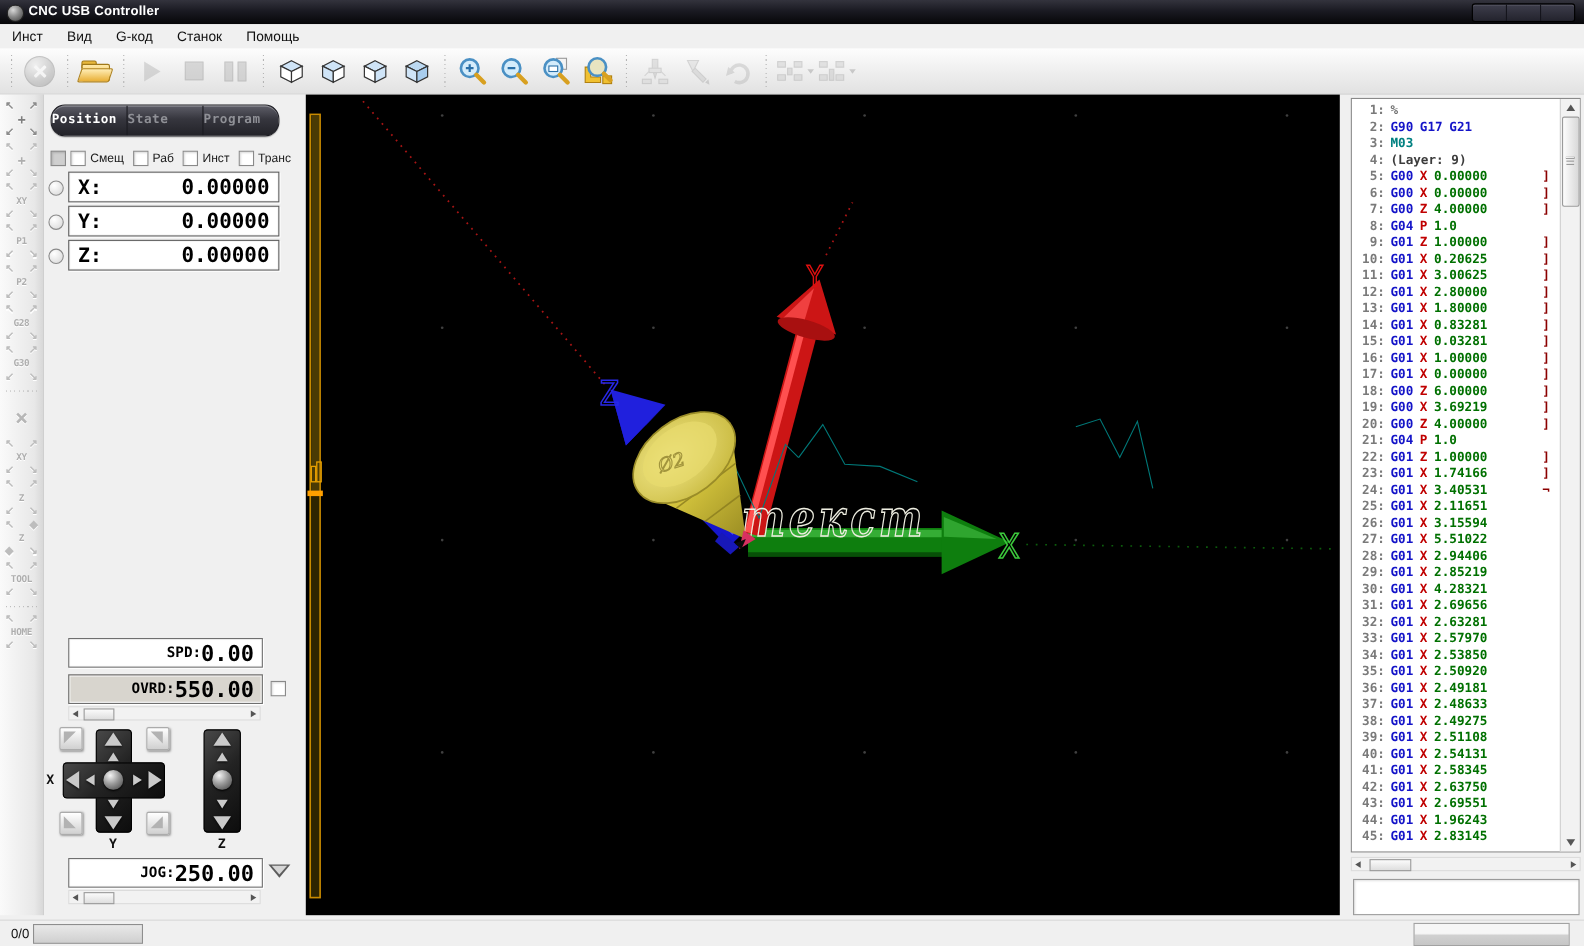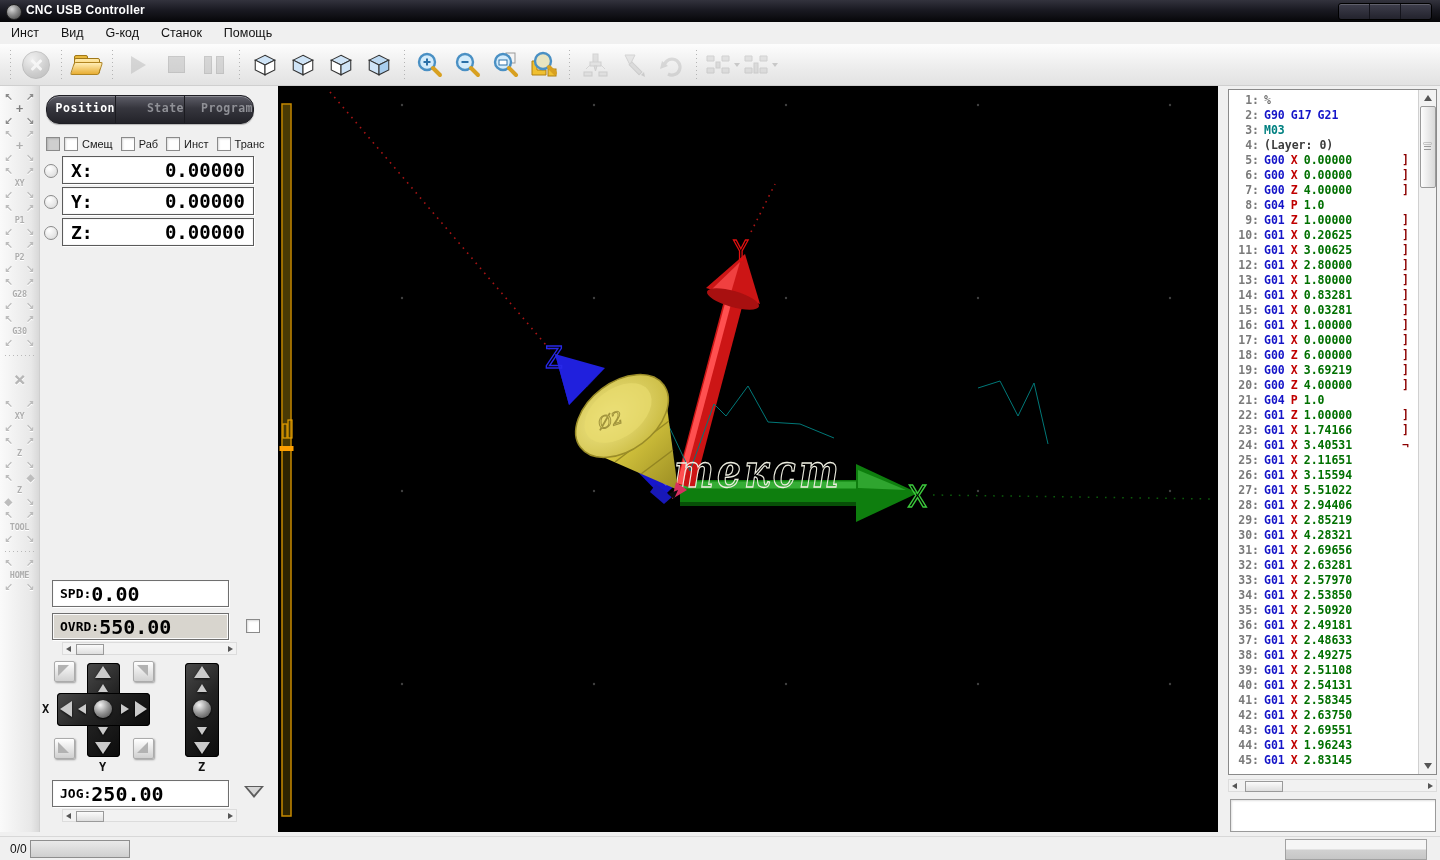--- a/index.html
+++ b/index.html
@@ -51,38 +51,38 @@
   .sitem.dark .c{color:#8c8c8c}.sitem.dark .lb{color:#7e7e7e;font-size:12px}
   .sitem.light .lb{font-size:12px}
   .sitem.cross .lb{font-size:20px;color:#b6b6b6}
   .ssep{width:30px;height:10px;margin:0 auto;
     background:repeating-linear-gradient(90deg,#b8b8b8 0 1px,transparent 1px 4px);background-size:100% 1px;background-repeat:no-repeat;background-position:center}
   
   #panel{left:40px;top:86px;width:238px;height:746px;background:#f0f0f0}
   #tabs{left:6px;top:9px;width:206px;height:27px;border-radius:13px;border:1px solid #1e1e24;
     background:linear-gradient(#5e5e68,#36363e 45%,#232329);display:flex;overflow:hidden;
     box-shadow:inset 0 1px 0 rgba(255,255,255,.28),0 1px 1px rgba(0,0,0,.25)}
-  .tab{flex:1;text-align:right;line-height:25px;font-family:"DejaVu Sans Mono",monospace;
+  .tab{flex:1;text-align:left;line-height:25px;font-family:"DejaVu Sans Mono",monospace;
     font-size:11.5px;font-weight:bold;color:#8f9096;letter-spacing:.5px;border-right:1px solid #1b1b20;cursor:default}
   .tab:last-child{border-right:none}
   .tab.active{color:#ffffff}
   #cbrow{left:6px;top:50px;width:228px;height:16px;display:flex;align-items:center;font-size:11px;color:#1a1a1a}
   .cb{width:12px;height:12px;border:1px solid #8a8a8a;background:#fff;margin-right:4px;flex:none;box-shadow:inset 1px 1px 2px rgba(0,0,0,.15)}
   .cb.shaded{background:#cfcfcf}
   .cblbl{margin-right:8px;white-space:nowrap}
   .axrow{left:0;top:0;width:232px;height:28px}
   .radio{position:absolute;left:4px;top:8px;width:12px;height:12px;border-radius:50%;border:1px solid #8a8a8a;
     background:radial-gradient(circle at 35% 30%,#fff,#d6d6d6)}
   .axbox{position:absolute;left:22px;top:0;width:190px;height:26px;background:#fff;border:1px solid #5a5a5a;
     box-shadow:1px 1px 0 #fff,inset 0 0 0 1px #f6f6f6;display:flex;align-items:center;justify-content:space-between;
     font-family:"DejaVu Sans Mono",monospace;font-weight:bold}
   .axlbl{font-size:18px;padding-left:8px}
   .axval{font-size:19px;padding-right:8px}
-  .vbox{position:absolute;left:12px;width:175px;height:25px;background:#fff;border:1px solid #6f6f6f;
-    box-shadow:1px 1px 0 #fff,inset 0 0 0 1px #fafafa;display:flex;align-items:center;justify-content:flex-start;
+  .vbox{position:absolute;left:22px;width:175px;height:25px;background:#fff;border:1px solid #6f6f6f;
+    box-shadow:1px 1px 0 #fff,inset 0 0 0 1px #fafafa;display:flex;align-items:center;justify-content:flex-end;
     font-family:"DejaVu Sans Mono",monospace;font-weight:bold}
   .vbox .l{font-size:13px;padding-left:7px}
   .vbox .v{font-size:20px;padding-right:7px}
   .vbox.gray{background:#d8d5ce}
   .hscroll{position:absolute;height:13px;background:#f2f2f2;border:1px solid #dcdcdc;box-sizing:border-box}
   .hscroll .la,.hscroll .ra{position:absolute;top:3px;width:0;height:0;border-top:3.5px solid transparent;border-bottom:3.5px solid transparent}
   .hscroll .la{left:3px;border-right:5px solid #555}
   .hscroll .ra{right:3px;border-left:5px solid #555}
   .hscroll .th{position:absolute;left:13px;top:1px;width:26px;height:9px;background:linear-gradient(#fbfbfb,#dedede);border:1px solid #9a9a9a}
   
@@ -586,21 +586,21 @@
     <text x="455" y="174" font-family="DejaVu Sans Mono, monospace" font-size="26" fill="none" stroke="#E01010" stroke-width="1.3">Y</text>
     <text x="266" y="282" font-family="DejaVu Sans Mono, monospace" font-size="31" fill="none" stroke="#2828E8" stroke-width="1.4">Z</text>
   </svg>
 </div>
 
 <div id="gpanel" class="abs">
   <div id="gcode-list">
       <div class="gl"><span class="ln">1:</span><span class="tk tk-p">%</span></div>
       <div class="gl"><span class="ln">2:</span><span class="tk tk-g">G90</span><span class="tk tk-g">G17</span><span class="tk tk-g">G21</span></div>
       <div class="gl"><span class="ln">3:</span><span class="tk tk-m">M03</span></div>
-      <div class="gl"><span class="ln">4:</span><span class="tk tk-c">(Layer: 0)</span></div>
+      <div class="gl"><span class="ln">4:</span><span class="tk tk-c">(Layer: 9)</span></div>
       <div class="gl"><span class="ln">5:</span><span class="tk tk-g">G00</span><span class="tk tk-a">X</span><span class="tk tk-v">0.00000</span><span class="br">]</span></div>
       <div class="gl"><span class="ln">6:</span><span class="tk tk-g">G00</span><span class="tk tk-a">X</span><span class="tk tk-v">0.00000</span><span class="br">]</span></div>
       <div class="gl"><span class="ln">7:</span><span class="tk tk-g">G00</span><span class="tk tk-a">Z</span><span class="tk tk-v">4.00000</span><span class="br">]</span></div>
       <div class="gl"><span class="ln">8:</span><span class="tk tk-g">G04</span><span class="tk tk-a">P</span><span class="tk tk-v">1.0</span></div>
       <div class="gl"><span class="ln">9:</span><span class="tk tk-g">G01</span><span class="tk tk-a">Z</span><span class="tk tk-v">1.00000</span><span class="br">]</span></div>
       <div class="gl"><span class="ln">10:</span><span class="tk tk-g">G01</span><span class="tk tk-a">X</span><span class="tk tk-v">0.20625</span><span class="br">]</span></div>
       <div class="gl"><span class="ln">11:</span><span class="tk tk-g">G01</span><span class="tk tk-a">X</span><span class="tk tk-v">3.00625</span><span class="br">]</span></div>
       <div class="gl"><span class="ln">12:</span><span class="tk tk-g">G01</span><span class="tk tk-a">X</span><span class="tk tk-v">2.80000</span><span class="br">]</span></div>
       <div class="gl"><span class="ln">13:</span><span class="tk tk-g">G01</span><span class="tk tk-a">X</span><span class="tk tk-v">1.80000</span><span class="br">]</span></div>
       <div class="gl"><span class="ln">14:</span><span class="tk tk-g">G01</span><span class="tk tk-a">X</span><span class="tk tk-v">0.83281</span><span class="br">]</span></div>

